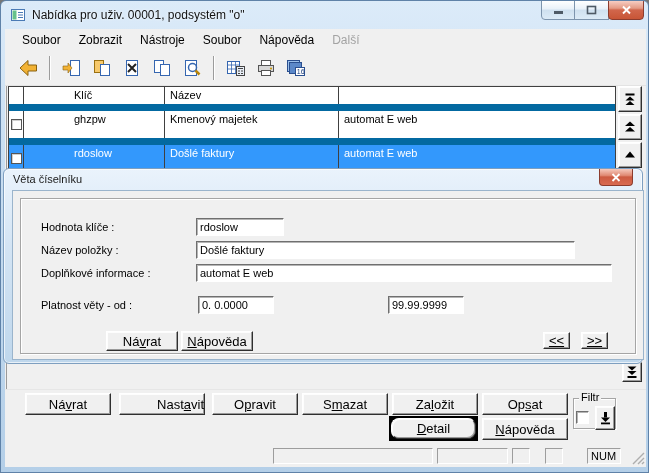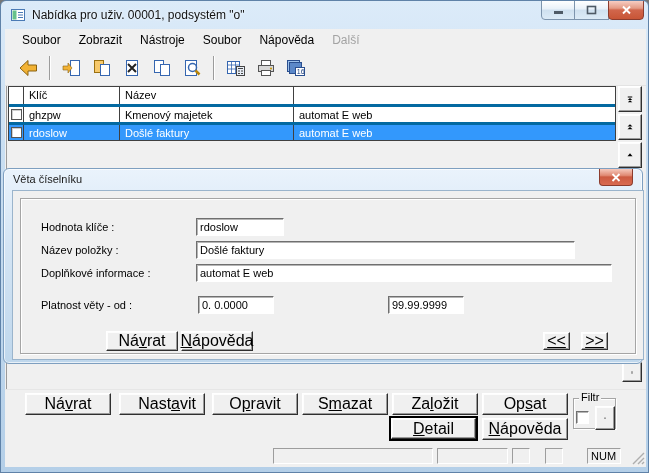--- a/index.html
+++ b/index.html
@@ -27,32 +27,32 @@
   .menubar{position:absolute;left:4px;top:28px;width:641px;height:22px;display:flex;align-items:center;padding-left:8px;background:#f0f0f0;}
   .menuitem{padding:0 9px;line-height:22px;font-size:12px;color:#000;cursor:default;}
   .menuitem.disabled{color:#a3a3a3;}
   
   .toolbar{position:absolute;left:4px;top:50px;width:641px;height:35px;display:flex;align-items:center;padding-left:8px;background:#f0f0f0;border-bottom:1px solid #e3e3e3;}
   .tbbtn{width:28px;height:28px;display:flex;align-items:center;justify-content:center;background:transparent;border:none;padding:0;margin:0 1px;}
   .tbsep{width:2px;height:24px;margin:0 6px;border-left:1px solid #9c9c9c;border-right:1px solid #ffffff;}
   
   .sunkedge{position:absolute;left:5px;top:85px;width:1px;height:303px;background:#9a9a9a;}
   .grid{position:absolute;left:7px;top:85px;width:608px;border:1px solid #404040;background:#fff;}
-  .grow{display:flex;height:18px;border-top:3px solid #0369a1;background:#fff;}
+  .grow{display:flex;height:34px;border-top:7px solid #0369a1;background:#fff;}
   .grow.ghead{height:17px;border-top:none;}
   .gcell{padding:2px 0 0 5px;border-right:1px solid #404040;overflow:hidden;white-space:nowrap;}
   .gc0{width:15px;padding:0;display:flex;align-items:center;justify-content:center;}
-  .gc1{width:96px;}
+  .gc1{width:96px;margin-left:45px;}
   .gc2{width:174px;}
   .gc3{flex:1;border-right:none;}
   .grow.sel{background:#3398fc;color:#fff;}
   .cb{width:11px;height:11px;background:#fff;border:1px solid #555;box-shadow:inset 1px 1px 0 #cfcfcf;}
   
   .btn3d{background:#f0f0f0;border:1px solid;border-color:#ffffff #2f2f2f #2f2f2f #ffffff;box-shadow:inset -1px -1px 0 #9a9a9a,inset 1px 1px 0 #fdfdfd;
-    display:flex;align-items:center;justify-content:center;font-family:"Liberation Sans",sans-serif;font-size:16px;color:#000;padding:8px;}
+    display:flex;align-items:center;justify-content:center;font-family:"Liberation Sans",sans-serif;font-size:13px;color:#000;padding:0;}
   .scrollbtn{position:absolute;width:24px;height:26px;}
   .sb1{left:617px;top:85px;} .sb2{left:617px;top:113px;} .sb3{left:617px;top:141px;}
   .sb4{left:621px;top:361px;width:20px;height:20px;}
   
   .dialog{position:absolute;left:2px;top:167px;width:640px;height:196px;border:1px solid #7e9fc0;border-radius:6px;
     background:linear-gradient(180deg,#eaf3fc 0%,#d3e4f4 40%,#bfd7ec 100%);box-shadow:inset 0 0 0 1px rgba(255,255,255,.65);}
   .dlg-title{position:absolute;left:9px;top:4px;font-size:11px;color:#1a1a1a;}
   .dlg-close{position:absolute;left:595px;top:0;width:34px;height:17px;border:1px solid #8c3c2e;border-top:none;border-radius:0 0 4px 4px;
     background:linear-gradient(180deg,#f6c9bd 0%,#e08a74 40%,#cc5a41 50%,#d96b51 100%);display:flex;align-items:center;justify-content:center;padding:0;}
   .dlg-body{position:absolute;left:8px;top:21px;width:632px;height:170px;background:#f0f0f0;border:1px solid #9ab4cc;}
@@ -62,21 +62,21 @@
     font-family:"Liberation Sans",sans-serif;font-size:11px;padding:1px 3px;color:#000;}
   .ra{text-align:left;}
   .dbtn{position:absolute;width:72px;height:20px;}
   .smallbtn{position:absolute;width:27px;height:17px;text-decoration:underline;}
   .mn{text-decoration:underline;}
   
   .hsep{position:absolute;left:4px;top:388px;width:641px;height:1px;background:#e6e6e6;}
   .abtn{position:absolute;top:392px;width:86px;height:22px;}
   .abtn2{position:absolute;top:417px;width:86px;height:22px;}
   .defwrap{position:absolute;left:388px;top:415px;width:89px;height:25px;border:1px solid #000;padding:1px;background:#000;}
-  .defwrap .btn3d{width:100%;height:100%;}
+  .defwrap .btn3d{width:100%;height:100%;border-radius:8px;}
   
   .fgroup{position:absolute;left:572px;top:397px;width:43px;height:31px;border:1px solid #a5a5a5;box-shadow:inset 1px 1px 0 #fff,1px 1px 0 #fff;}
   .flegend{position:absolute;left:578px;top:391px;padding:0 2px;background:#f0f0f0;line-height:11px;}
   .fcb{position:absolute;left:575px;top:410px;width:13px;height:13px;background:#fff;border:1px solid;border-color:#6f6f6f #fff #fff #6f6f6f;box-shadow:inset 1px 1px 0 #b5b5b5;}
   .fdrop{position:absolute;left:594px;top:405px;width:20px;height:24px;}
   
   .statusbar{position:absolute;left:4px;top:444px;width:641px;height:22px;background:#f0f0f0;}
   .spanel{position:absolute;top:447px;height:16px;background:#f0f0f0;border:1px solid;border-color:#9d9d9d #fff #fff #9d9d9d;}
   .sp1{left:272px;width:160px;} .sp2{left:436px;width:71px;} .sp3{left:511px;width:18px;} .sp4{left:544px;width:18px;}
   .spnum{left:586px;width:34px;padding:1px 16px 0 3px;font-size:11px;}

